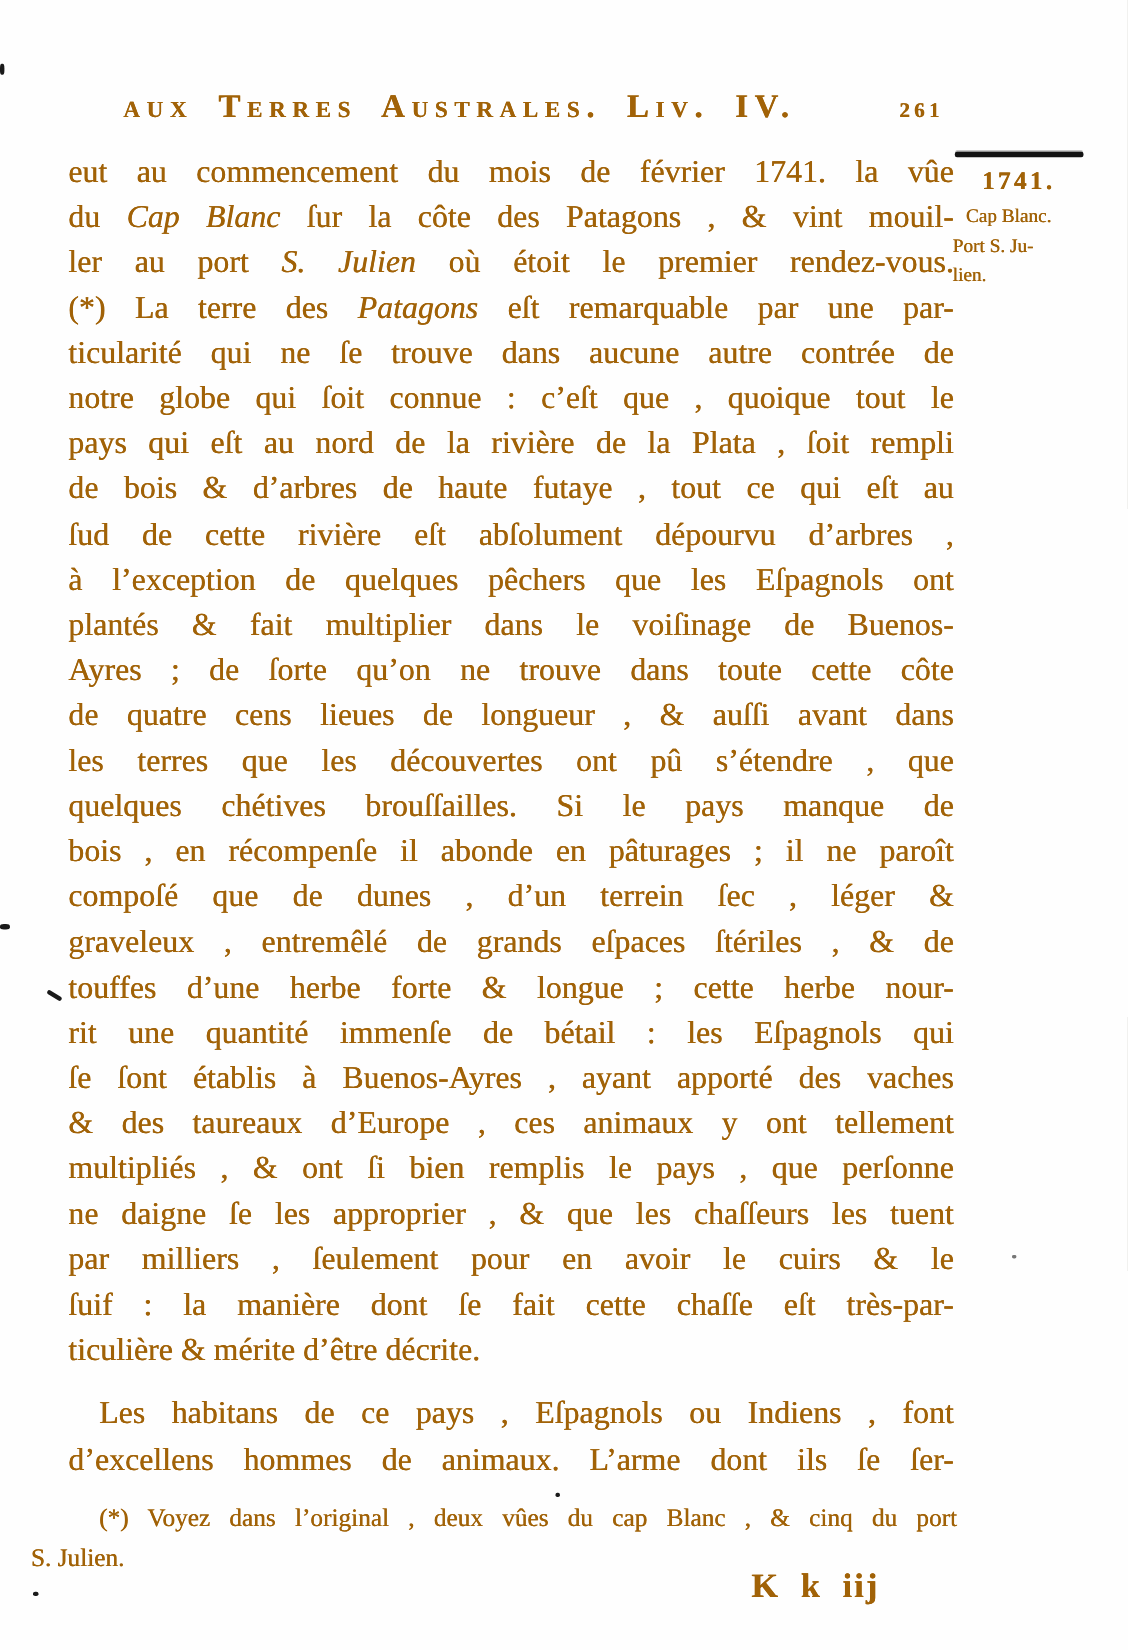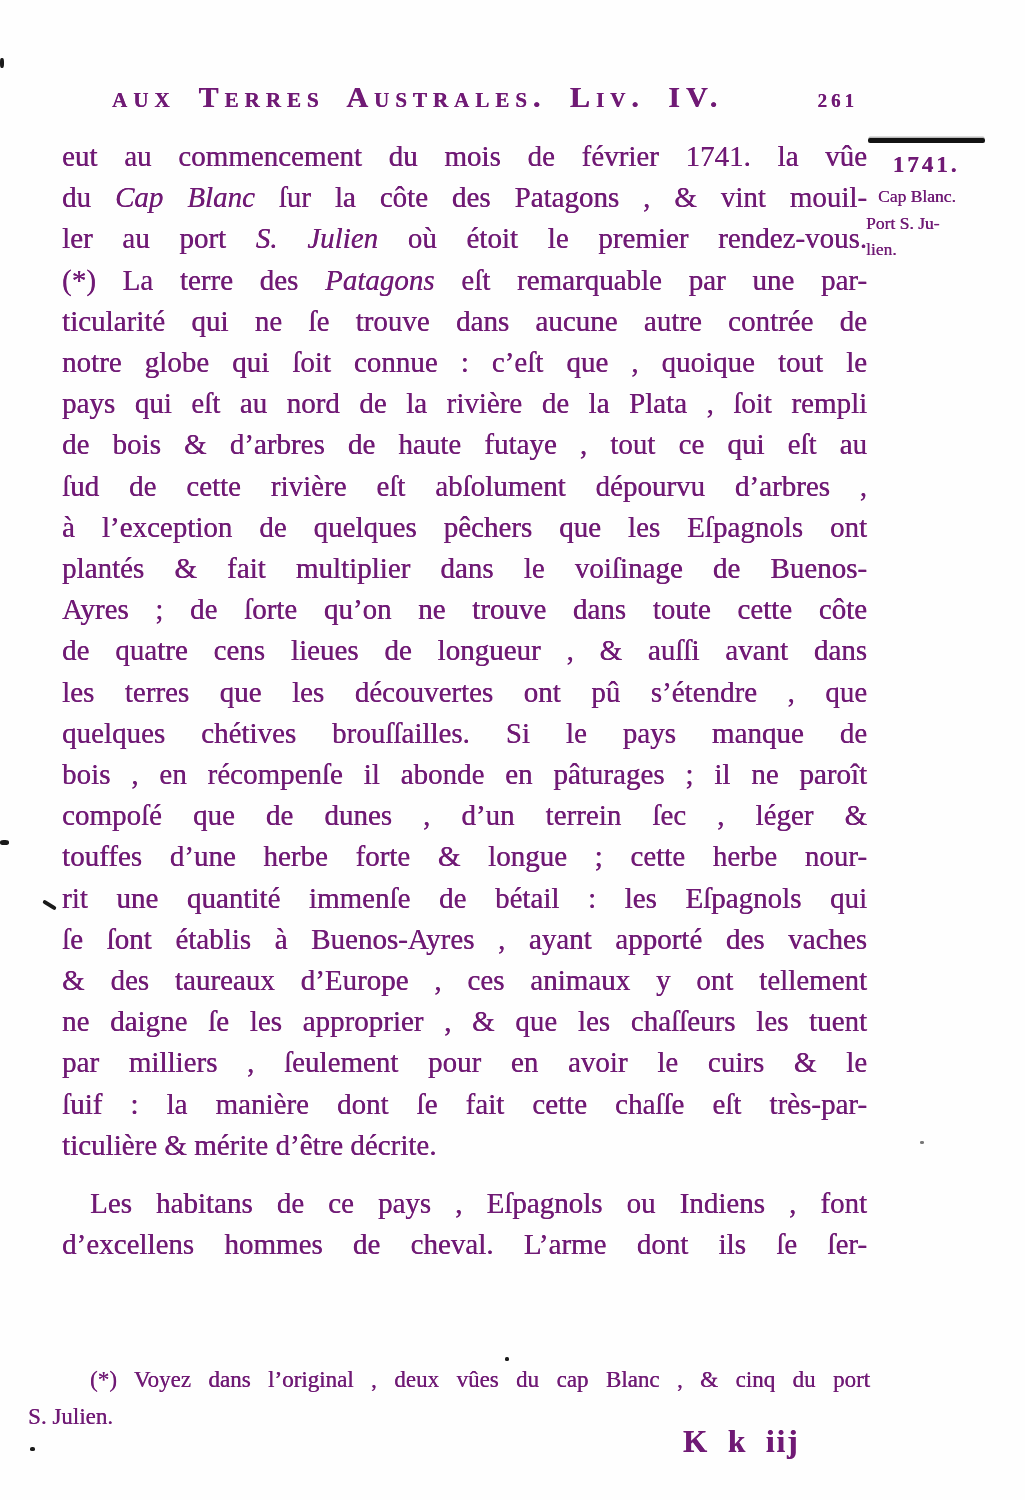--- a/index.html
+++ b/index.html
@@ -1,18 +1,18 @@
 <!DOCTYPE html>
 <html><head>
 <meta charset="utf-8">
 <style>
   html,body { margin:0; padding:0; background:#e8e8e4; }
   .page {
     position:relative; width:1025px; height:1500px;
-    background:#fefefe; color:#701a75; overflow:hidden;
+    background:#fefefe; color:#a16207; overflow:hidden;
     font-family:"Liberation Serif","DejaVu Serif",serif;
     text-shadow:0.35px 0 0 currentColor; 
   }
 
   
   .header {
     position:absolute; top:80px; left:112px; width:746px;
     display:flex; justify-content:space-between; align-items:baseline;
   }
   .running-title {
@@ -87,30 +87,32 @@
       <div class="bline"><span>de bois &amp; d’arbres de haute futaye , tout ce qui eſt au</span></div>
       <div class="bline"><span>ſud de cette rivière eſt abſolument dépourvu d’arbres ,</span></div>
       <div class="bline"><span>à l’exception de quelques pêchers que les Eſpagnols ont</span></div>
       <div class="bline"><span>plantés &amp; fait multiplier dans le voiſinage de Buenos-</span></div>
       <div class="bline"><span>Ayres ; de ſorte qu’on ne trouve dans toute cette côte</span></div>
       <div class="bline"><span>de quatre cens lieues de longueur , &amp; auſſi avant dans</span></div>
       <div class="bline"><span>les terres que les découvertes ont pû s’étendre , que</span></div>
       <div class="bline"><span>quelques chétives brouſſailles. Si le pays manque de</span></div>
       <div class="bline"><span>bois , en récompenſe il abonde en pâturages ; il ne paroît</span></div>
       <div class="bline"><span>compoſé que de dunes , d’un terrein ſec , léger &amp;</span></div>
+      <div class="bline"><span>graveleux , entremêlé de grands eſpaces ſtériles , &amp; de</span></div>
       <div class="bline"><span>touffes d’une herbe forte &amp; longue ; cette herbe nour-</span></div>
       <div class="bline"><span>rit une quantité immenſe de bétail : les Eſpagnols qui</span></div>
       <div class="bline"><span>ſe ſont établis à Buenos-Ayres , ayant apporté des vaches</span></div>
       <div class="bline"><span>&amp; des taureaux d’Europe , ces animaux y ont tellement</span></div>
+      <div class="bline"><span>multipliés , &amp; ont ſi bien remplis le pays , que perſonne</span></div>
       <div class="bline"><span>ne daigne ſe les approprier , &amp; que les chaſſeurs les tuent</span></div>
       <div class="bline"><span>par milliers , ſeulement pour en avoir le cuirs &amp; le</span></div>
       <div class="bline"><span>ſuif : la manière dont ſe fait cette chaſſe eſt très-par-</span></div>
       <div class="bline nj"><span>ticulière &amp; mérite d’être décrite.</span></div>
       <div class="bline ind"><span>Les habitans de ce pays , Eſpagnols ou Indiens , font</span></div>
-      <div class="bline"><span>d’excellens hommes de cheval. L’arme dont ils ſe ſer-</span></div>
+      <div class="bline"><span>d’excellens hommes de animaux. L’arme dont ils ſe ſer-</span></div>
     </div>
 
   <div class="mnote" style="top:136px;">
     <div class="rule"></div>
     <div class="myear">1741.</div>
     <div id="note1-lines">
         <div class="mline">Cap Blanc.</div>
         <div class="mline">Port S. Ju-</div>
         <div class="mline">lien.</div>
       </div>

